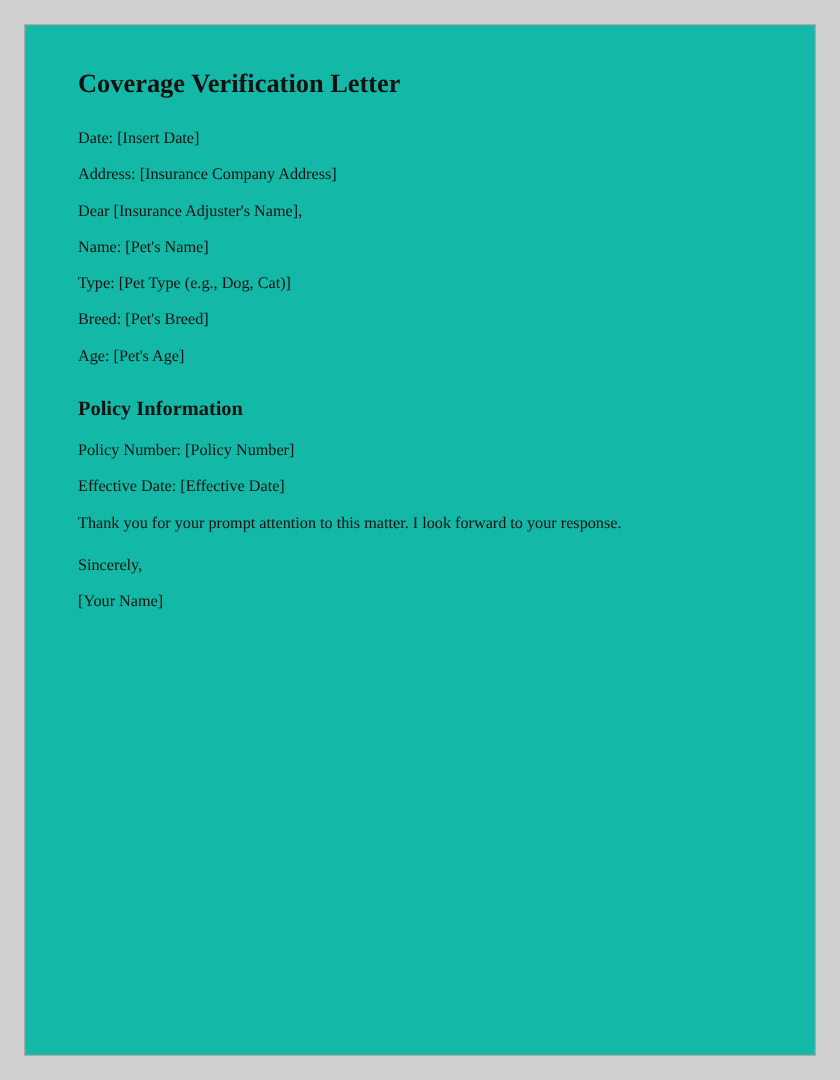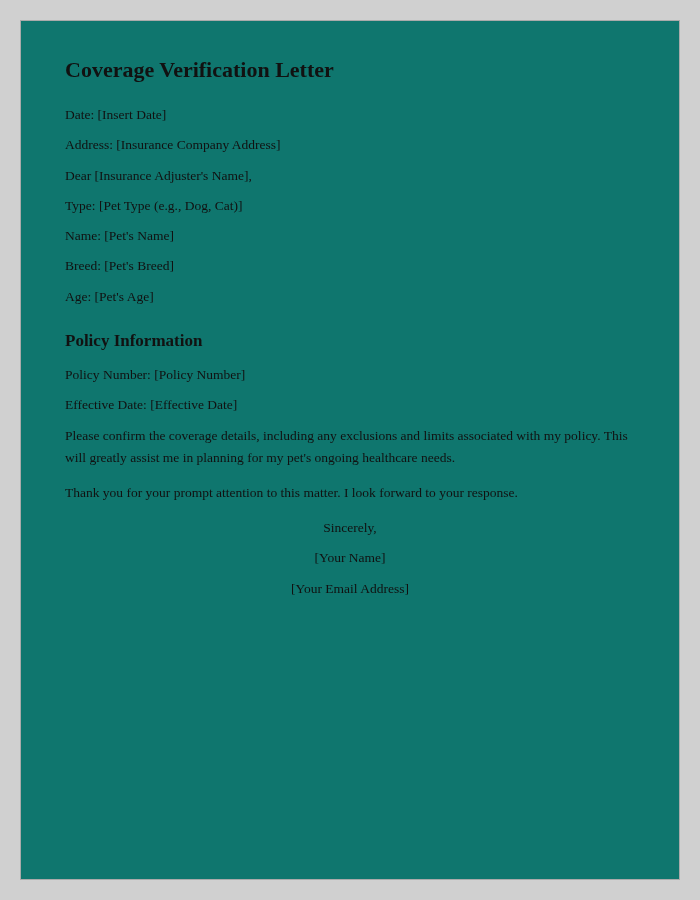--- a/index.html
+++ b/index.html
@@ -14,21 +14,21 @@
       justify-content: center;
       align-items: flex-start;
       min-height: 900px;
       padding: 20px;
       font-family: Georgia, 'Times New Roman', serif;
     }
 
     .page-wrapper {
       width: 660px;
       min-height: 860px;
-      background: #0f766e;
+      background: #14b8a6;
       border: 1px solid #aaaaaa;
       padding: 36px 44px 44px 44px;
     }
 
     .letter-title {
       font-size: 22px;
       font-weight: bold;
       font-family: Georgia, serif;
       margin-bottom: 22px;
       color: #111111;
@@ -56,48 +56,45 @@
       margin-top: 24px;
       margin-bottom: 14px;
     }
 
     .closing-block {
       margin-top: 4px;
     }
 
     .closing-block .letter-field {
       margin-bottom: 10px;
-      text-align: center;
     }
   </style>
 </head>
 <body>
 
 <div class="page-wrapper">
 
   <div class="letter-title">Coverage Verification Letter</div>
 
   <div class="letter-field">Date: [Insert Date]</div>
   <div class="letter-field">Address: [Insurance Company Address]</div>
   <div class="letter-field">Dear [Insurance Adjuster's Name],</div>
 
 
 
+  <div class="letter-field">Name: [Pet's Name]</div>
   <div class="letter-field">Type: [Pet Type (e.g., Dog, Cat)]</div>
-  <div class="letter-field">Name: [Pet's Name]</div>
   <div class="letter-field">Breed: [Pet's Breed]</div>
   <div class="letter-field">Age: [Pet's Age]</div>
 
   <div class="section-heading">Policy Information</div>
 
   <div class="letter-field">Policy Number: [Policy Number]</div>
   <div class="letter-field">Effective Date: [Effective Date]</div>
 
-  <div class="letter-body">Please confirm the coverage details, including any exclusions and limits associated with my policy. This will greatly assist me in planning for my pet's ongoing healthcare needs.</div>
   <div class="letter-body">Thank you for your prompt attention to this matter. I look forward to your response.</div>
 
   <div class="closing-block">
     <div class="letter-field">Sincerely,</div>
     <div class="letter-field">[Your Name]</div>
-    <div class="letter-field">[Your Email Address]</div>
   </div>
 
 </div>
 
 </body></html>

